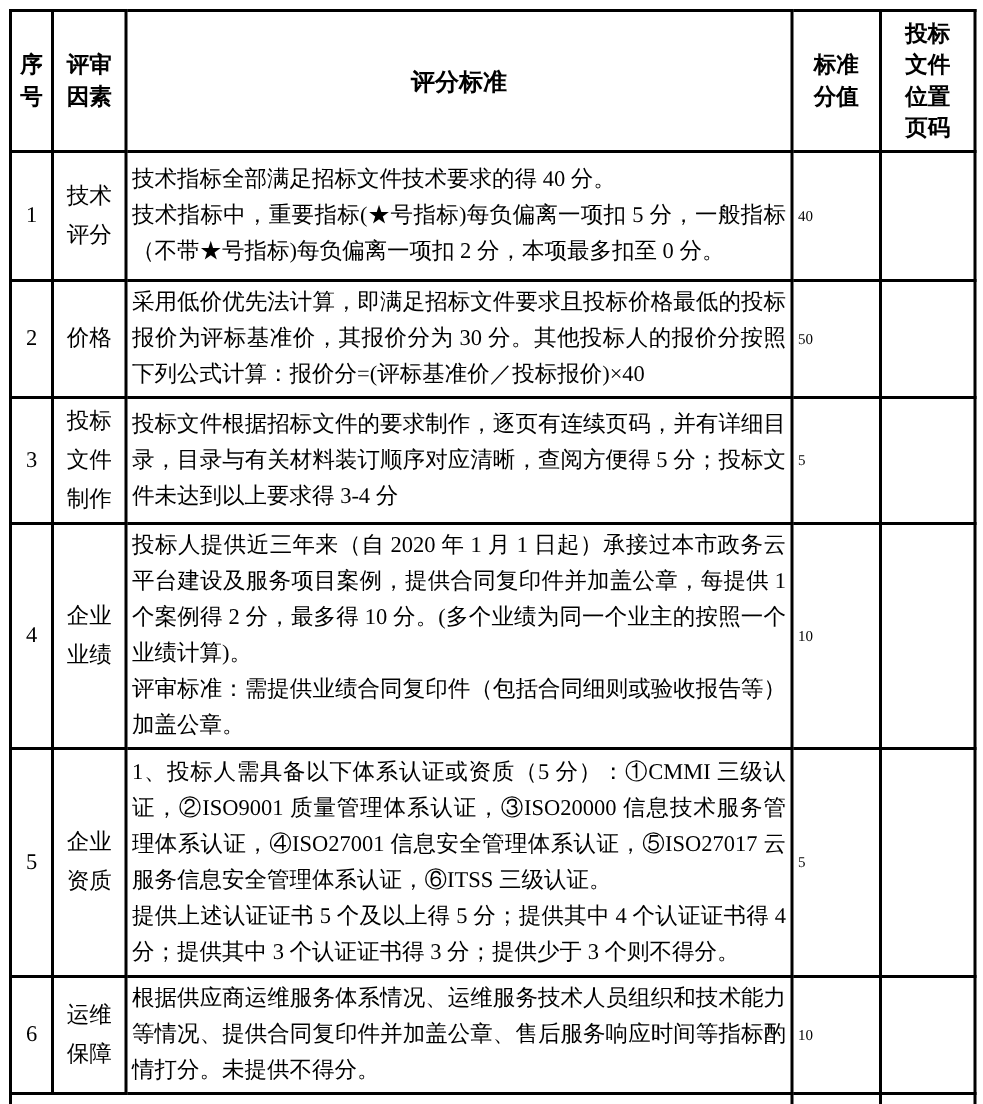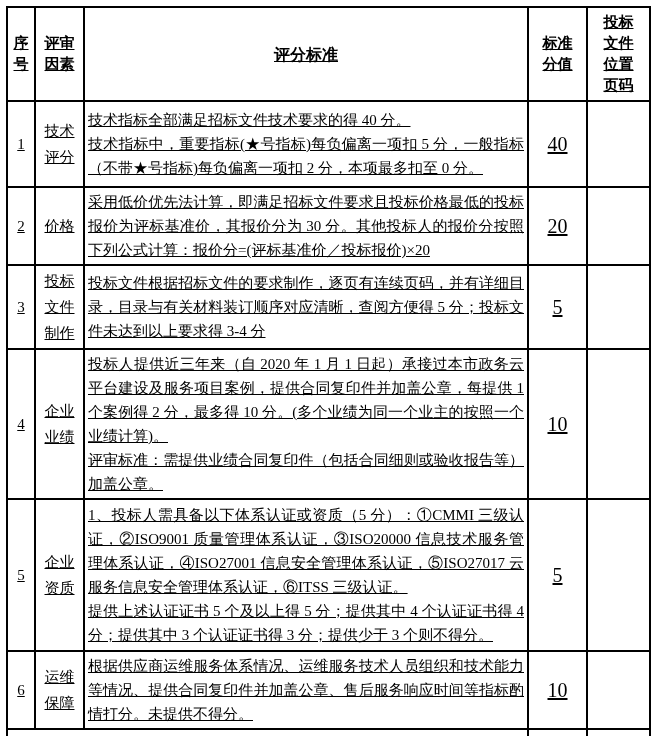--- a/index.html
+++ b/index.html
@@ -22,21 +22,20 @@
     border-collapse: collapse;
     table-layout: fixed;
     width: 643px;
   }
   .eval-table th, .eval-table td {
     border: 2px solid #000000;
     box-sizing: border-box;
     vertical-align: middle;
     padding: 2px 3px;
     overflow: hidden;
-    text-decoration: underline;
   }
   .pre { white-space: pre-line; }
   
   .eval-table th {
     font-family: "DejaVu Sans", "Liberation Sans", sans-serif;
     font-weight: bold;
     font-size: 15px;
     line-height: 21px;
     text-align: center;
   }
@@ -51,22 +50,21 @@
     font-size: 15px;
     line-height: 26px;
   }
   .criteria-cell {
     text-align: justify;
     font-size: 15px;
     line-height: 24px;
     padding: 3px 5px 3px 9px;
   }
   .score-cell {
-    text-align: center;
-    font-size: 20px;
+    font-size: 10px;
   }
   .loc-cell { }
   
   .total-label {
     text-align: center;
     font-size: 21px;
     letter-spacing: 2px;
     font-weight: normal;
   }
   .total-score {
@@ -109,22 +107,22 @@
         <td class="factor-cell pre">技术
 评分</td>
         <td class="criteria-cell pre">技术指标全部满足招标文件技术要求的得 40 分。
 技术指标中，重要指标(★号指标)每负偏离一项扣 5 分，一般指标（不带★号指标)每负偏离一项扣 2 分，本项最多扣至 0 分。</td>
         <td class="score-cell">40</td>
         <td class="loc-cell"></td>
       </tr>
       <tr style="height:73px">
         <td class="no-cell">2</td>
         <td class="factor-cell pre">价格</td>
-        <td class="criteria-cell pre">采用低价优先法计算，即满足招标文件要求且投标价格最低的投标报价为评标基准价，其报价分为 30 分。其他投标人的报价分按照下列公式计算：报价分=(评标基准价／投标报价)×20</td>
-        <td class="score-cell">20</td>
+        <td class="criteria-cell pre">采用低价优先法计算，即满足招标文件要求且投标价格最低的投标报价为评标基准价，其报价分为 30 分。其他投标人的报价分按照下列公式计算：报价分=(评标基准价／投标报价)×40</td>
+        <td class="score-cell">50</td>
         <td class="loc-cell"></td>
       </tr>
       <tr style="height:77px">
         <td class="no-cell">3</td>
         <td class="factor-cell pre">投标
 文件
 制作</td>
         <td class="criteria-cell pre">投标文件根据招标文件的要求制作，逐页有连续页码，并有详细目录，目录与有关材料装订顺序对应清晰，查阅方便得 5 分；投标文件未达到以上要求得 3-4 分</td>
         <td class="score-cell">5</td>
         <td class="loc-cell"></td>

